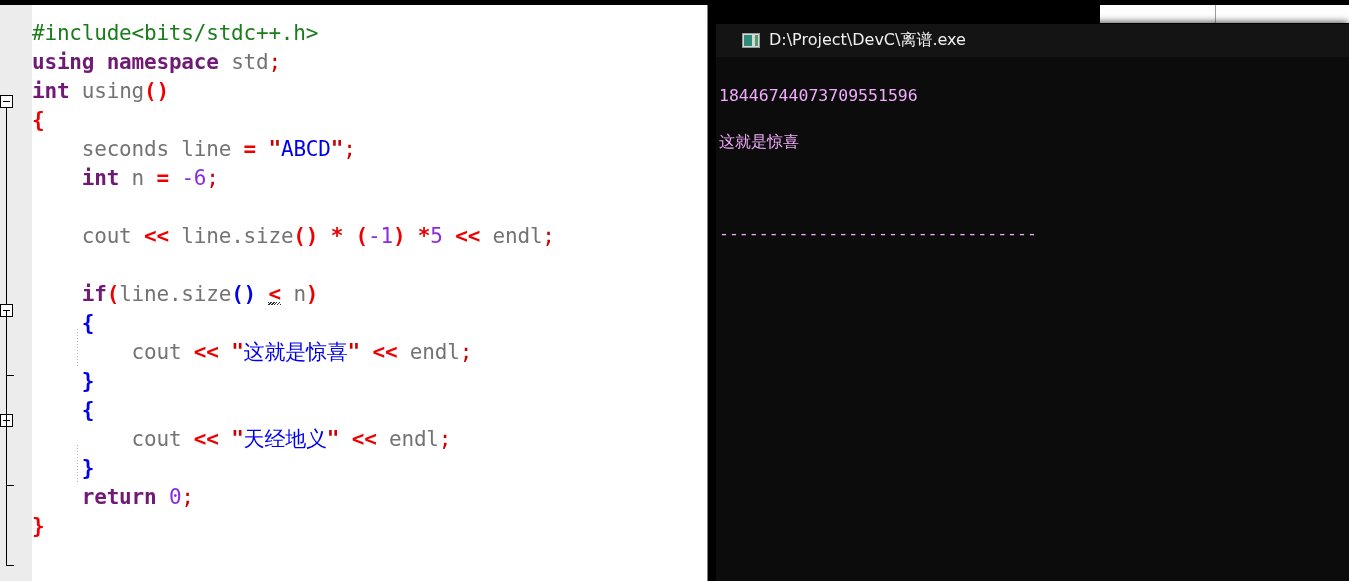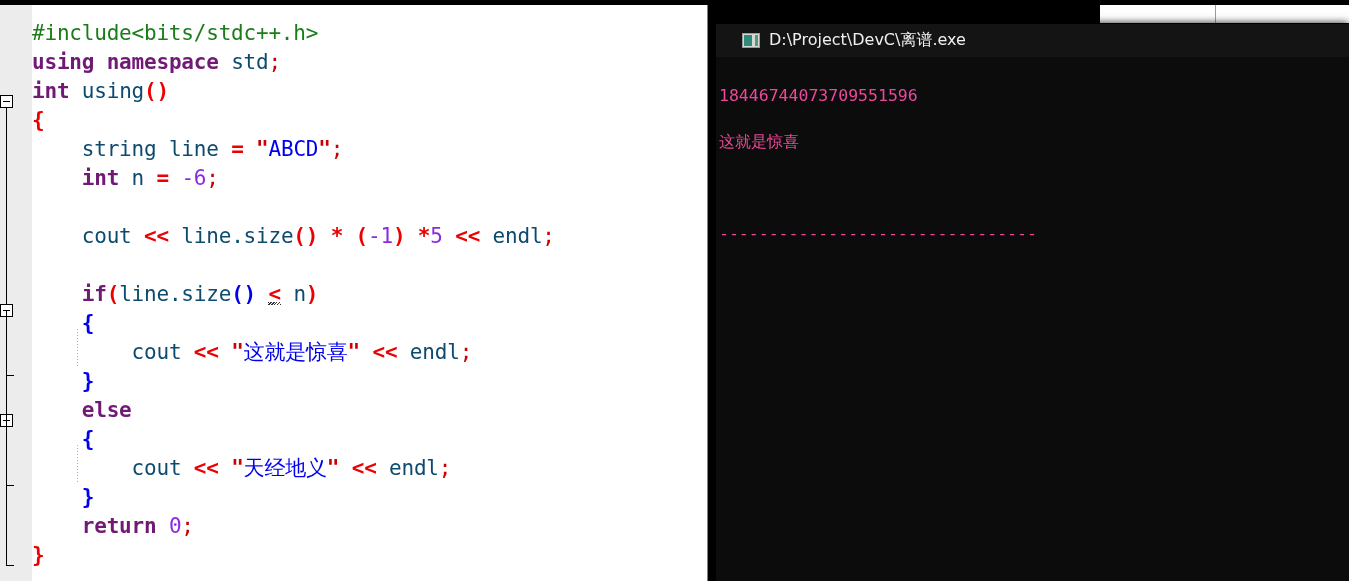--- a/index.html
+++ b/index.html
@@ -110,21 +110,21 @@
   .kw   { color: #701a75; font-weight: bold; }
   .pre  { color: #1a7d1a; }
   .str  { color: #0000ee; font-weight: normal; }
   .strq { color: #cc0000; font-weight: bold; }
   .num  { color: #8a2be2; }
   .op   { color: #ee0000; font-weight: bold; }
   .punc { color: #ee0000; font-weight: bold; }
   .punb { color: #0000ee; font-weight: bold; }
   .brace-red  { color: #ee0000; font-weight: bold; }
   .brace-blue { color: #0000ee; font-weight: bold; }
-  .plain { color: #0c4a6e; text-align: center; }
+  .plain { color: #737373; text-align: center; }
   .semi { color: #cc0000; }
   .err {
     color: #ee0000; font-weight: bold;
     position: relative;
   }
   .err::after {
     content: "";
     position: absolute;
     left: 0; right: 0; bottom: 1px;
     height: 3px;
@@ -184,21 +184,21 @@
     color: #f0f0f0;
     font-size: 16px;
     font-family: "DejaVu Sans", sans-serif;
     white-space: nowrap;
   }
   .console-body {
     padding: 4px 0 0 3px;
     font-family: "DejaVu Sans Mono", monospace;
     font-size: 16.5px;
     line-height: 23px;
-    color: #ec4899;
+    color: #f0abfc;
     white-space: pre;
   }
   .console-body .cjkline {
     font-family: "DejaVu Sans", sans-serif;
     font-size: 16px;
   }
   .console-spacer { height: 23px; }
   .cursor-block {
     display: inline-block;
     width: 10px; height: 14px;
@@ -239,39 +239,38 @@
     <div class="indent-guide" style="left:45px; top:440px; height:38px;"></div>
 
     <div class="code-line"><span class="pre">#include&lt;bits/stdc++.h&gt;</span></div>
 
     <div class="code-line"><span class="kw">using</span> <span class="kw">namespace</span> <span class="plain">std</span><span class="semi">;</span></div>
 
     <div class="code-line"><span class="kw">int</span> <span class="plain">using</span><span class="punc">()</span></div>
 
     <div class="code-line"><span class="brace-red">{</span></div>
 
-    <div class="code-line">    <span class="plain">string</span> <span class="plain">line</span> <span class="op">=</span> <span class="strq">"</span><span class="str">ABCD</span><span class="strq">"</span><span class="semi">;</span></div>
+    <div class="code-line">    <span class="plain">seconds</span> <span class="plain">line</span> <span class="op">=</span> <span class="strq">"</span><span class="str">ABCD</span><span class="strq">"</span><span class="semi">;</span></div>
 
     <div class="code-line">    <span class="kw">int</span> <span class="plain">n</span> <span class="op">=</span> <span class="num">-6</span><span class="semi">;</span></div>
 
     <div class="code-line">&nbsp;</div>
 
     <div class="code-line">    <span class="plain">cout</span> <span class="op">&lt;&lt;</span> <span class="plain">line.size</span><span class="punc">()</span> <span class="op">*</span> <span class="punc">(</span><span class="num">-1</span><span class="punc">)</span> <span class="op">*</span><span class="num">5</span> <span class="op">&lt;&lt;</span> <span class="plain">endl</span><span class="semi">;</span></div>
 
     <div class="code-line">&nbsp;</div>
 
     <div class="code-line">    <span class="kw">if</span><span class="punc">(</span><span class="plain">line.size</span><span class="punb">()</span> <span class="err">&lt;</span> <span class="plain">n</span><span class="punc">)</span></div>
 
     <div class="code-line">    <span class="brace-blue">{</span></div>
 
     <div class="code-line">        <span class="plain">cout</span> <span class="op">&lt;&lt;</span> <span class="strq">"</span><span class="str cjk">这就是惊喜</span><span class="strq">"</span> <span class="op">&lt;&lt;</span> <span class="plain">endl</span><span class="semi">;</span></div>
 
     <div class="code-line">    <span class="brace-blue">}</span></div>
 
-    <div class="code-line">    <span class="kw">else</span></div>
 
     <div class="code-line">    <span class="brace-blue">{</span></div>
 
     <div class="code-line">        <span class="plain">cout</span> <span class="op">&lt;&lt;</span> <span class="strq">"</span><span class="str cjk">天经地义</span><span class="strq">"</span> <span class="op">&lt;&lt;</span> <span class="plain">endl</span><span class="semi">;</span></div>
 
     <div class="code-line">    <span class="brace-blue">}</span></div>
 
     <div class="code-line">    <span class="kw">return</span> <span class="num">0</span><span class="semi">;</span></div>
 
     <div class="code-line"><span class="brace-red">}</span></div>

